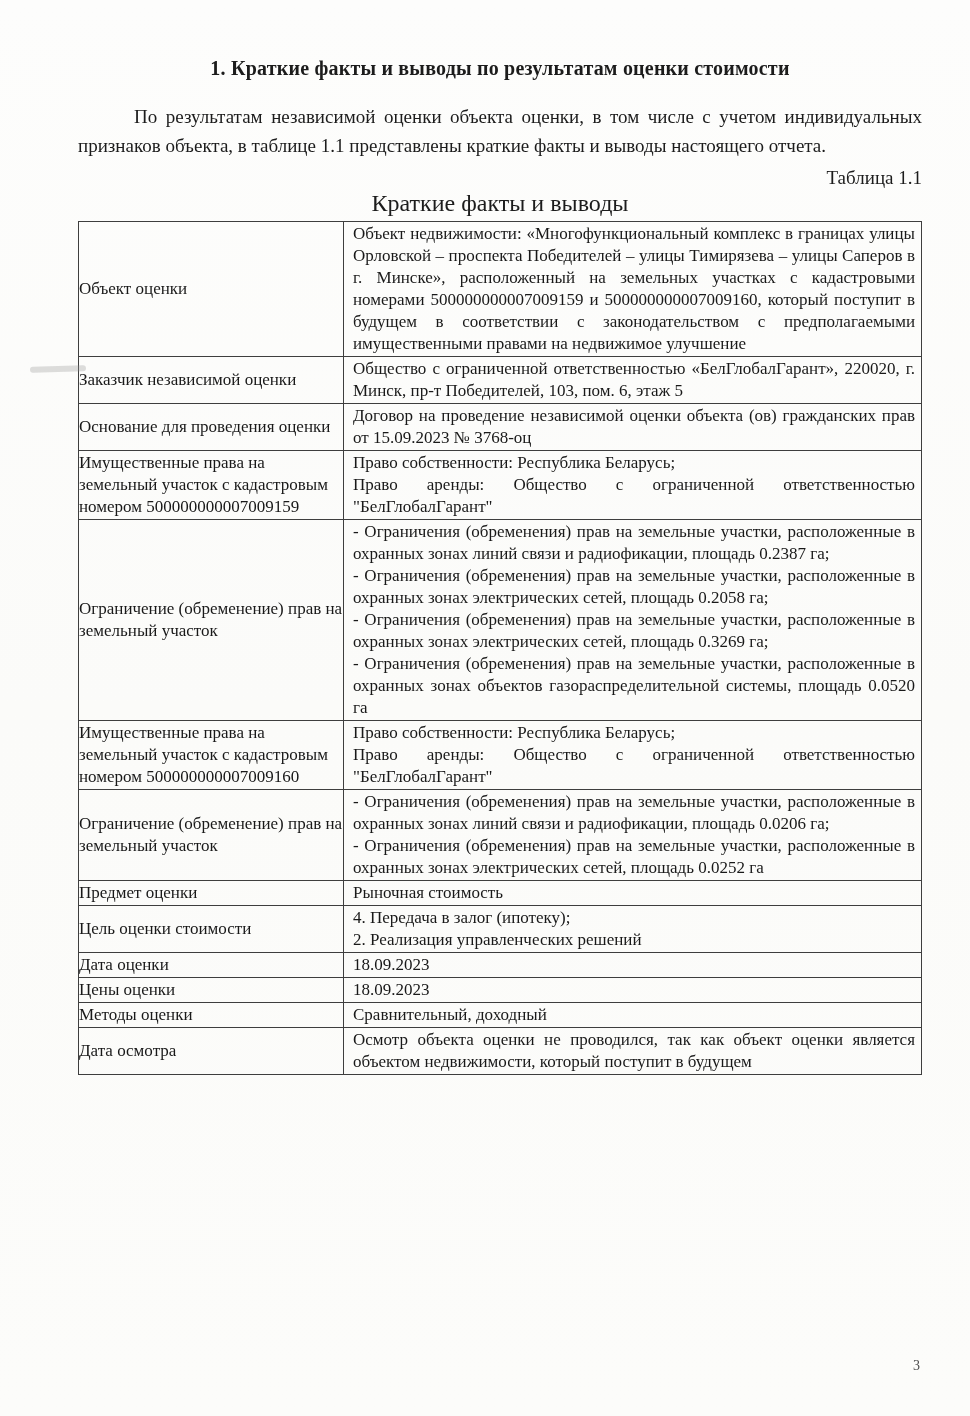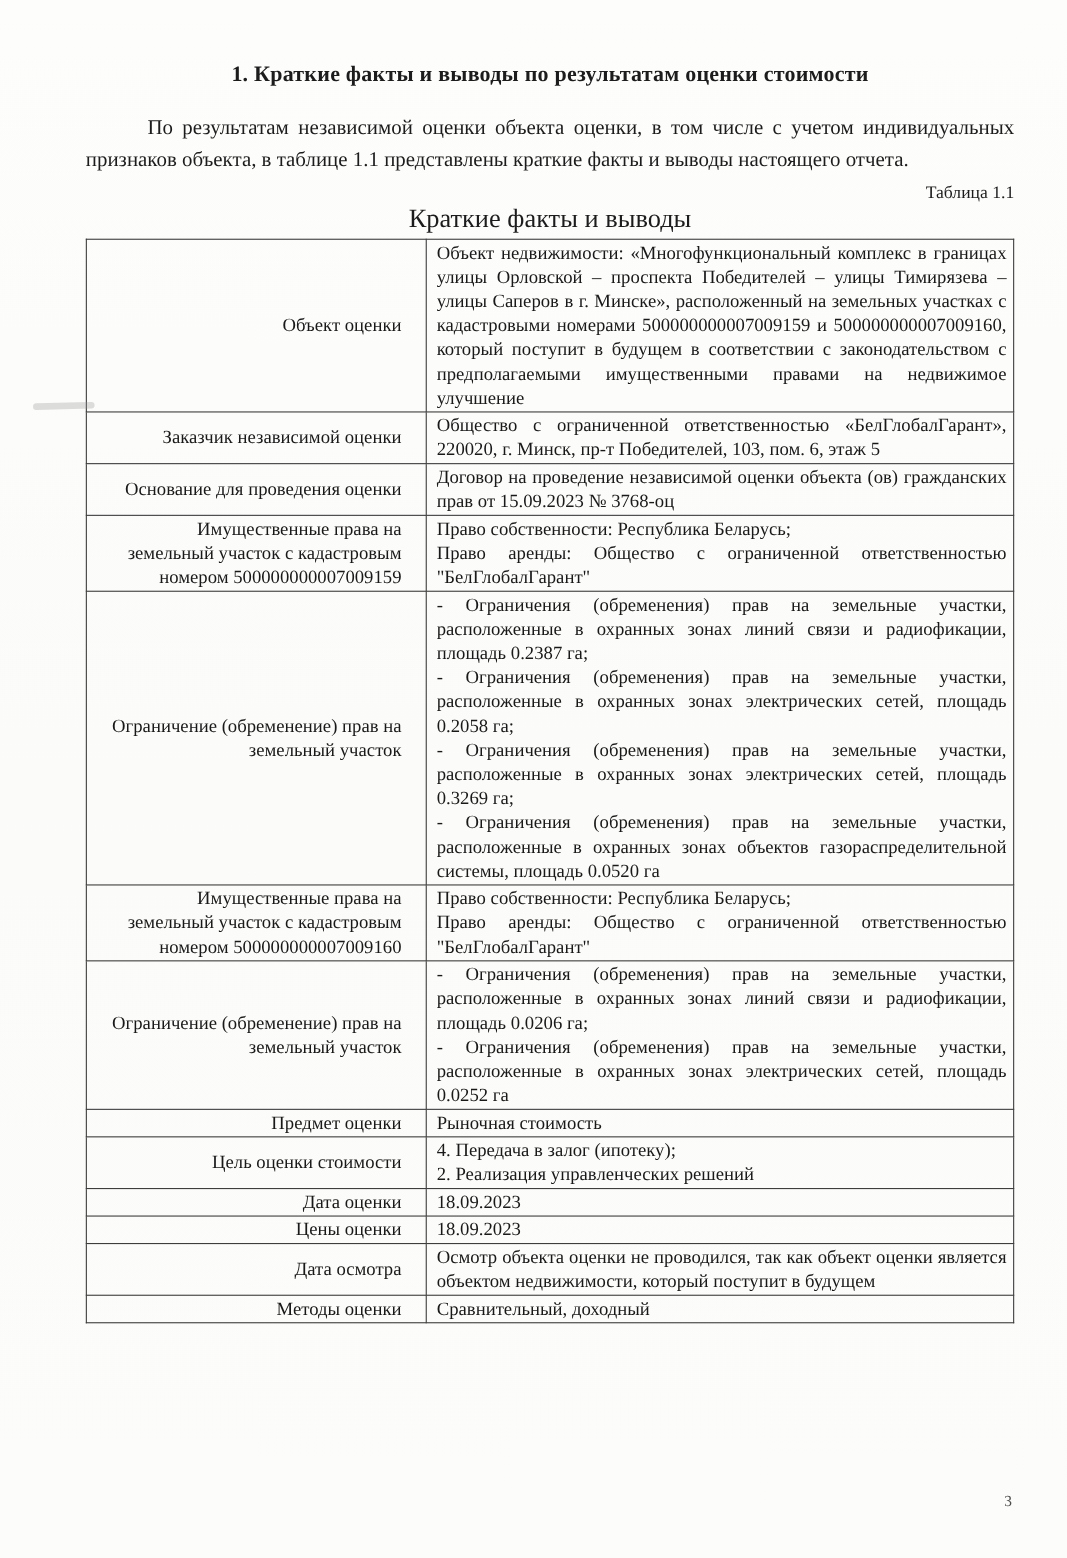--- a/index.html
+++ b/index.html
@@ -32,21 +32,21 @@
   p.intro {
     margin: 21px 0 0 0;
     font-size: 19px;
     line-height: 29px;
     text-align: justify;
     text-indent: 56px;
     font-family: Liberation Serif, serif;
   }
   .table-ref {
     margin-top: 7px;
-    font-size: 16px;
+    font-size: 19px;
     text-align: right;
   }
   .table-caption {
     margin-top: 1px;
     font-size: 24px;
     text-align: center;
   }
   table.facts {
     margin-top: 4px;
     width: 844px;
@@ -55,22 +55,22 @@
     font-size: 17px;
     line-height: 22px;
     color: #191919;
   }
   table.facts td {
     border: 1.6px solid #3e3e3e;
     vertical-align: middle;
   }
   td.label-cell {
     width: 264px;
-    text-align: right;
-    padding: 1px 22px;
+    text-align: left;
+    padding: 1px 0;
   }
   td.value-cell {
     padding: 1px 6px 1px 9px;
   }
   td.value-cell .para {
     text-align: justify;
     text-align-last: left;
   }
   .page-number {
     position: absolute;
@@ -184,30 +184,30 @@
   </tr>
 
   <tr>
     <td class="label-cell">Цены оценки</td>
     <td class="value-cell">
               <div class="para">18.09.2023</div>
             </td>
   </tr>
 
   <tr>
+    <td class="label-cell">Методы оценки</td>
+    <td class="value-cell">
+              <div class="para">Сравнительный, доходный</div>
+            </td>
+  </tr>
+
+  <tr>
     <td class="label-cell">Дата осмотра</td>
     <td class="value-cell">
               <div class="para">Осмотр объекта оценки не проводился, так как объект оценки является объектом недвижимости, который поступит в будущем</div>
-            </td>
-  </tr>
-
-  <tr>
-    <td class="label-cell">Методы оценки</td>
-    <td class="value-cell">
-              <div class="para">Сравнительный, доходный</div>
             </td>
   </tr>
 </tbody>
     </table>
   </div>
 
   <div class="artifact"></div>
 
   <div class="page-number">3</div>
 </div>

